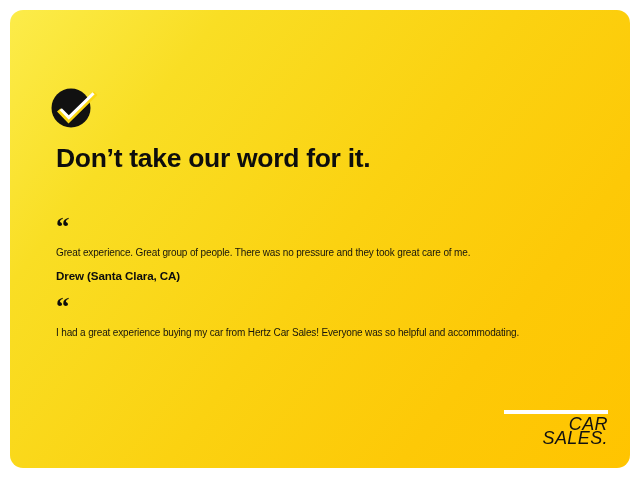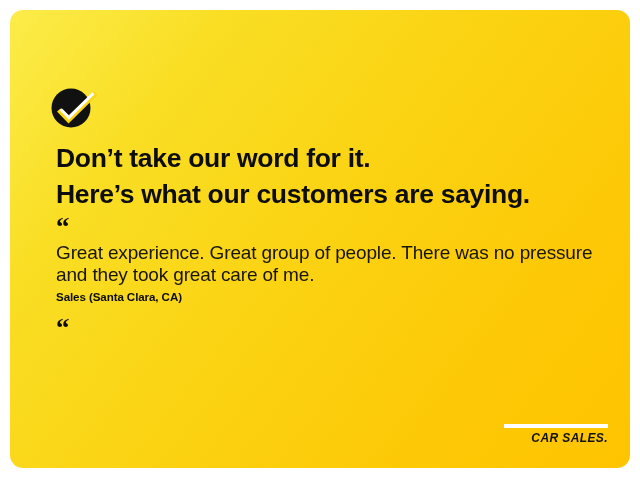--- a/index.html
+++ b/index.html
@@ -85,21 +85,21 @@
     font-size: 27px;
     line-height: 17px;
     height: 17px;
     color: #0d0d0d;
     letter-spacing: -1px;
   }
 
   .quote-text {
     display: block;
     margin-top: 6px;
-    font-size: 19px;
+    font-size: 10px;
     line-height: 21.5px;
     color: #17150c;
     letter-spacing: -0.15px;
     max-width: 545px;
   }
 
   .quote-author {
     display: block;
     margin-top: 4px;
     font-size: 11.6px;
@@ -129,23 +129,23 @@
   }
   .logo-rule {
     display: block;
     height: 4px;
     background: #ffffff;
     margin: 1px 0 3px auto;
     width: 100%;
   }
   .logo-sub {
     display: block;
-    font-size: 12px;
+    font-size: 18px;
     line-height: 14px;
-    font-weight: bold;
+    font-weight: normal;
     font-style: italic;
     color: #111111;
     letter-spacing: 0.4px;
     text-align: right;
   }
 </style>
 </head>
 <body>
 
 <div class="stage">
@@ -155,33 +155,33 @@
     <div class="badge">
       <svg viewBox="0 0 60 52" xmlns="http://www.w3.org/2000/svg" aria-hidden="true">
         <circle cx="24" cy="26" r="19.5" fill="#111111"></circle>
         <path d="M13.5 26.5 L21.5 34.5 L47 9.5 L50.5 13 L21.5 41.5 L10 29.5 Z" fill="#FBD711"></path>
         <path d="M14.8 26.2 L21.8 33.2 L45.5 10.2 L47.6 12.3 L21.8 37.8 L12.7 28.3 Z" fill="#ffffff"></path>
       </svg>
     </div>
 
     <div class="headline">
       <span class="headline-line">Don’t take our word for it.</span>
-      <span class="headline-line">Here’s what our customers are saying.</span>
     </div>
 
     <div class="quotes">
 
       <div class="quote-block">
         <span class="quote-mark">“</span>
         <span class="quote-text">Great experience. Great group of people. There was no pressure and they took great care of me.</span>
-        <span class="quote-author">Sales (Santa Clara, CA)</span>
+        <span class="quote-author">Drew (Santa Clara, CA)</span>
       </div>
 
       <div class="quote-block">
         <span class="quote-mark">“</span>
+        <span class="quote-text">I had a great experience buying my car from Hertz Car Sales! Everyone was so helpful and accommodating.</span>
       </div>
 
     </div>
 
     <div class="logo">
       <span class="logo-rule"></span>
       <span class="logo-sub">CAR SALES.</span>
     </div>
 
   </div>

